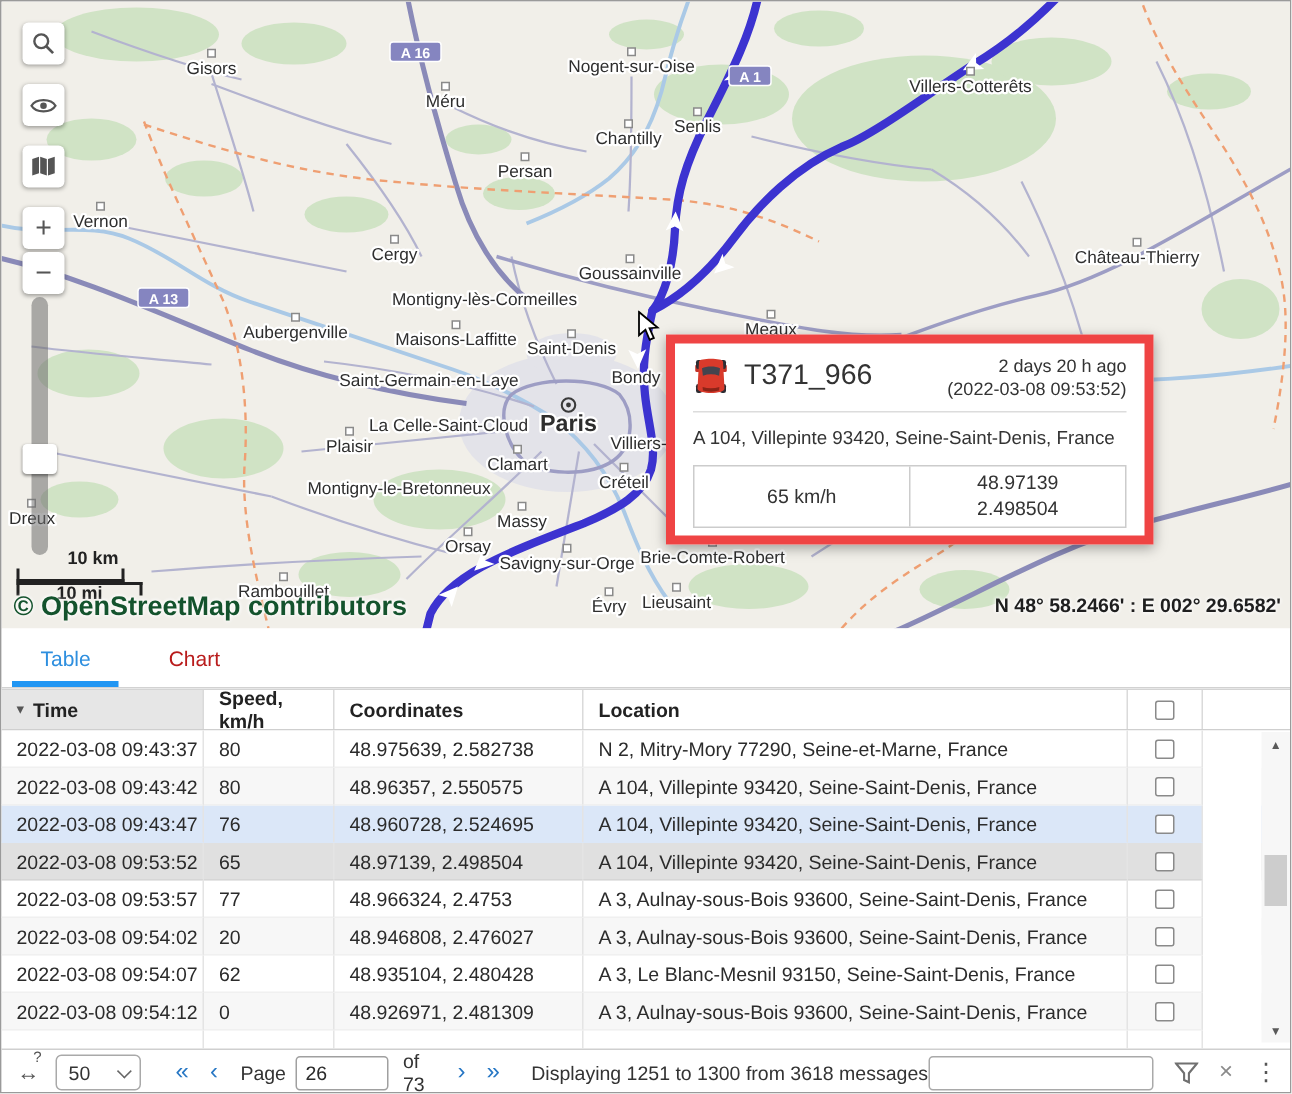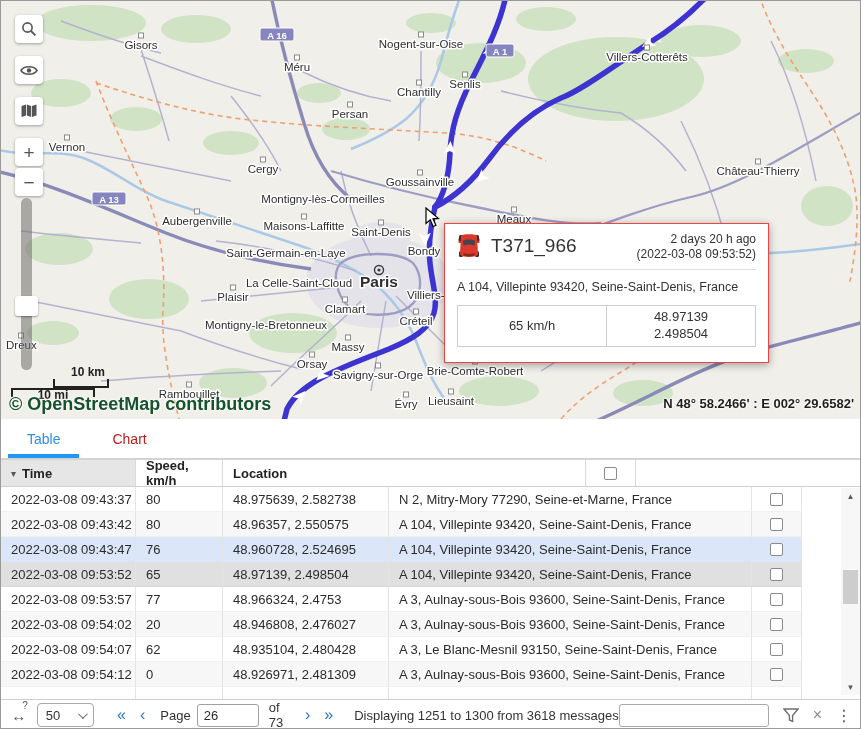--- a/index.html
+++ b/index.html
@@ -12,31 +12,31 @@
   .ctrl-col{position:absolute;left:14px;top:14px;width:28px;}
   .ctrl-btn{width:28px;height:28px;background:#fff;border-radius:4px;margin-bottom:13px;
     box-shadow:0 1px 3px rgba(0,0,0,.35);display:flex;align-items:center;justify-content:center;
     color:#555;font-size:19px;line-height:1;cursor:pointer;}
   .ctrl-btn.tight{margin-bottom:2px;}
   .zoomslider{position:absolute;left:20px;top:197px;width:11px;height:172px;
     background:rgba(110,110,110,.55);border-radius:6px;}
   .zoomslider .handle{position:absolute;left:-6px;top:98px;width:23px;height:20px;background:#fff;
     border-radius:3px;box-shadow:0 1px 2px rgba(0,0,0,.4);}
   .scalebox{position:absolute;left:10px;bottom:22px;font-size:12px;font-weight:bold;color:#222;}
-  .scale-km{width:56px;border:2px solid #222;border-top:none;height:9px;text-align:right;line-height:0;margin-left:42px;}
+  .scale-km{width:72px;border:2px solid #222;border-top:none;height:9px;text-align:right;line-height:0;}
   .scale-km span{position:relative;top:-7px;background:transparent;padding:0 2px;}
   .scale-mi{width:84px;border:2px solid #222;border-bottom:none;height:9px;text-align:center;}
   .scale-mi span{position:relative;top:-2px;padding:0 2px;font-weight:bold;}
   .attribution{position:absolute;left:8px;bottom:4px;font-size:18px;font-weight:bold;color:#14532d;
     text-shadow:0 0 3px #fff,0 0 3px #fff;text-align:right;}
   .coords-readout{position:absolute;right:8px;bottom:8px;font-size:13px;font-weight:bold;color:#1f1f1f;
     text-shadow:0 0 3px #fff,0 0 3px #fff;}
   
   .popup{position:absolute;left:443px;top:222px;width:325px;height:140px;background:#fff;
-    border:1px solid #ef4444;box-shadow:0 2px 8px rgba(0,0,0,.35);padding:8px 12px 10px 12px;}
+    border:6px solid #ef4444;box-shadow:0 2px 8px rgba(0,0,0,.35);padding:8px 12px 10px 12px;}
   .popup-head{display:flex;align-items:flex-start;}
   .popup-title{font-size:19px;color:#333;margin-left:10px;margin-top:3px;flex:0 0 auto;}
   .popup-when{margin-left:auto;text-align:right;font-size:12px;color:#333;line-height:1.25;}
   .popup hr{border:none;border-top:1px solid #dcdcdc;margin:7px 0 10px 0;}
   .popup-address{font-size:12.5px;color:#333;margin-bottom:11px;}
   .popup-grid{display:flex;border:1px solid #ccc;height:42px;}
   .popup-cell{flex:1;display:flex;align-items:center;justify-content:center;font-size:13px;color:#333;
     text-align:center;line-height:1.3;}
   .popup-cell.first{border-right:1px solid #ccc;}
   .cursor{position:absolute;left:424px;top:206px;}
@@ -351,20 +351,21 @@
     <div class="tab">Chart</div>
   </div>
 
   <div class="grid">
     <div class="hrow">
       <div class="hcell c-time time">
         <span class="sortcaret">▾</span>
         <span>Time</span>
       </div>
       <div class="hcell c-speed">Speed, km/h</div>
+      <div class="hcell c-coord">Coordinates</div>
       <div class="hcell c-loc">Location</div>
       <div class="hcell c-chk">
         <div class="chk"></div>
       </div>
     </div>
     <div id="rows">
         <div class="trow">
           <div class="tcell c-time">2022-03-08 09:43:37</div>
           <div class="tcell c-speed">80</div>
           <div class="tcell c-coord">48.975639, 2.582738</div>

